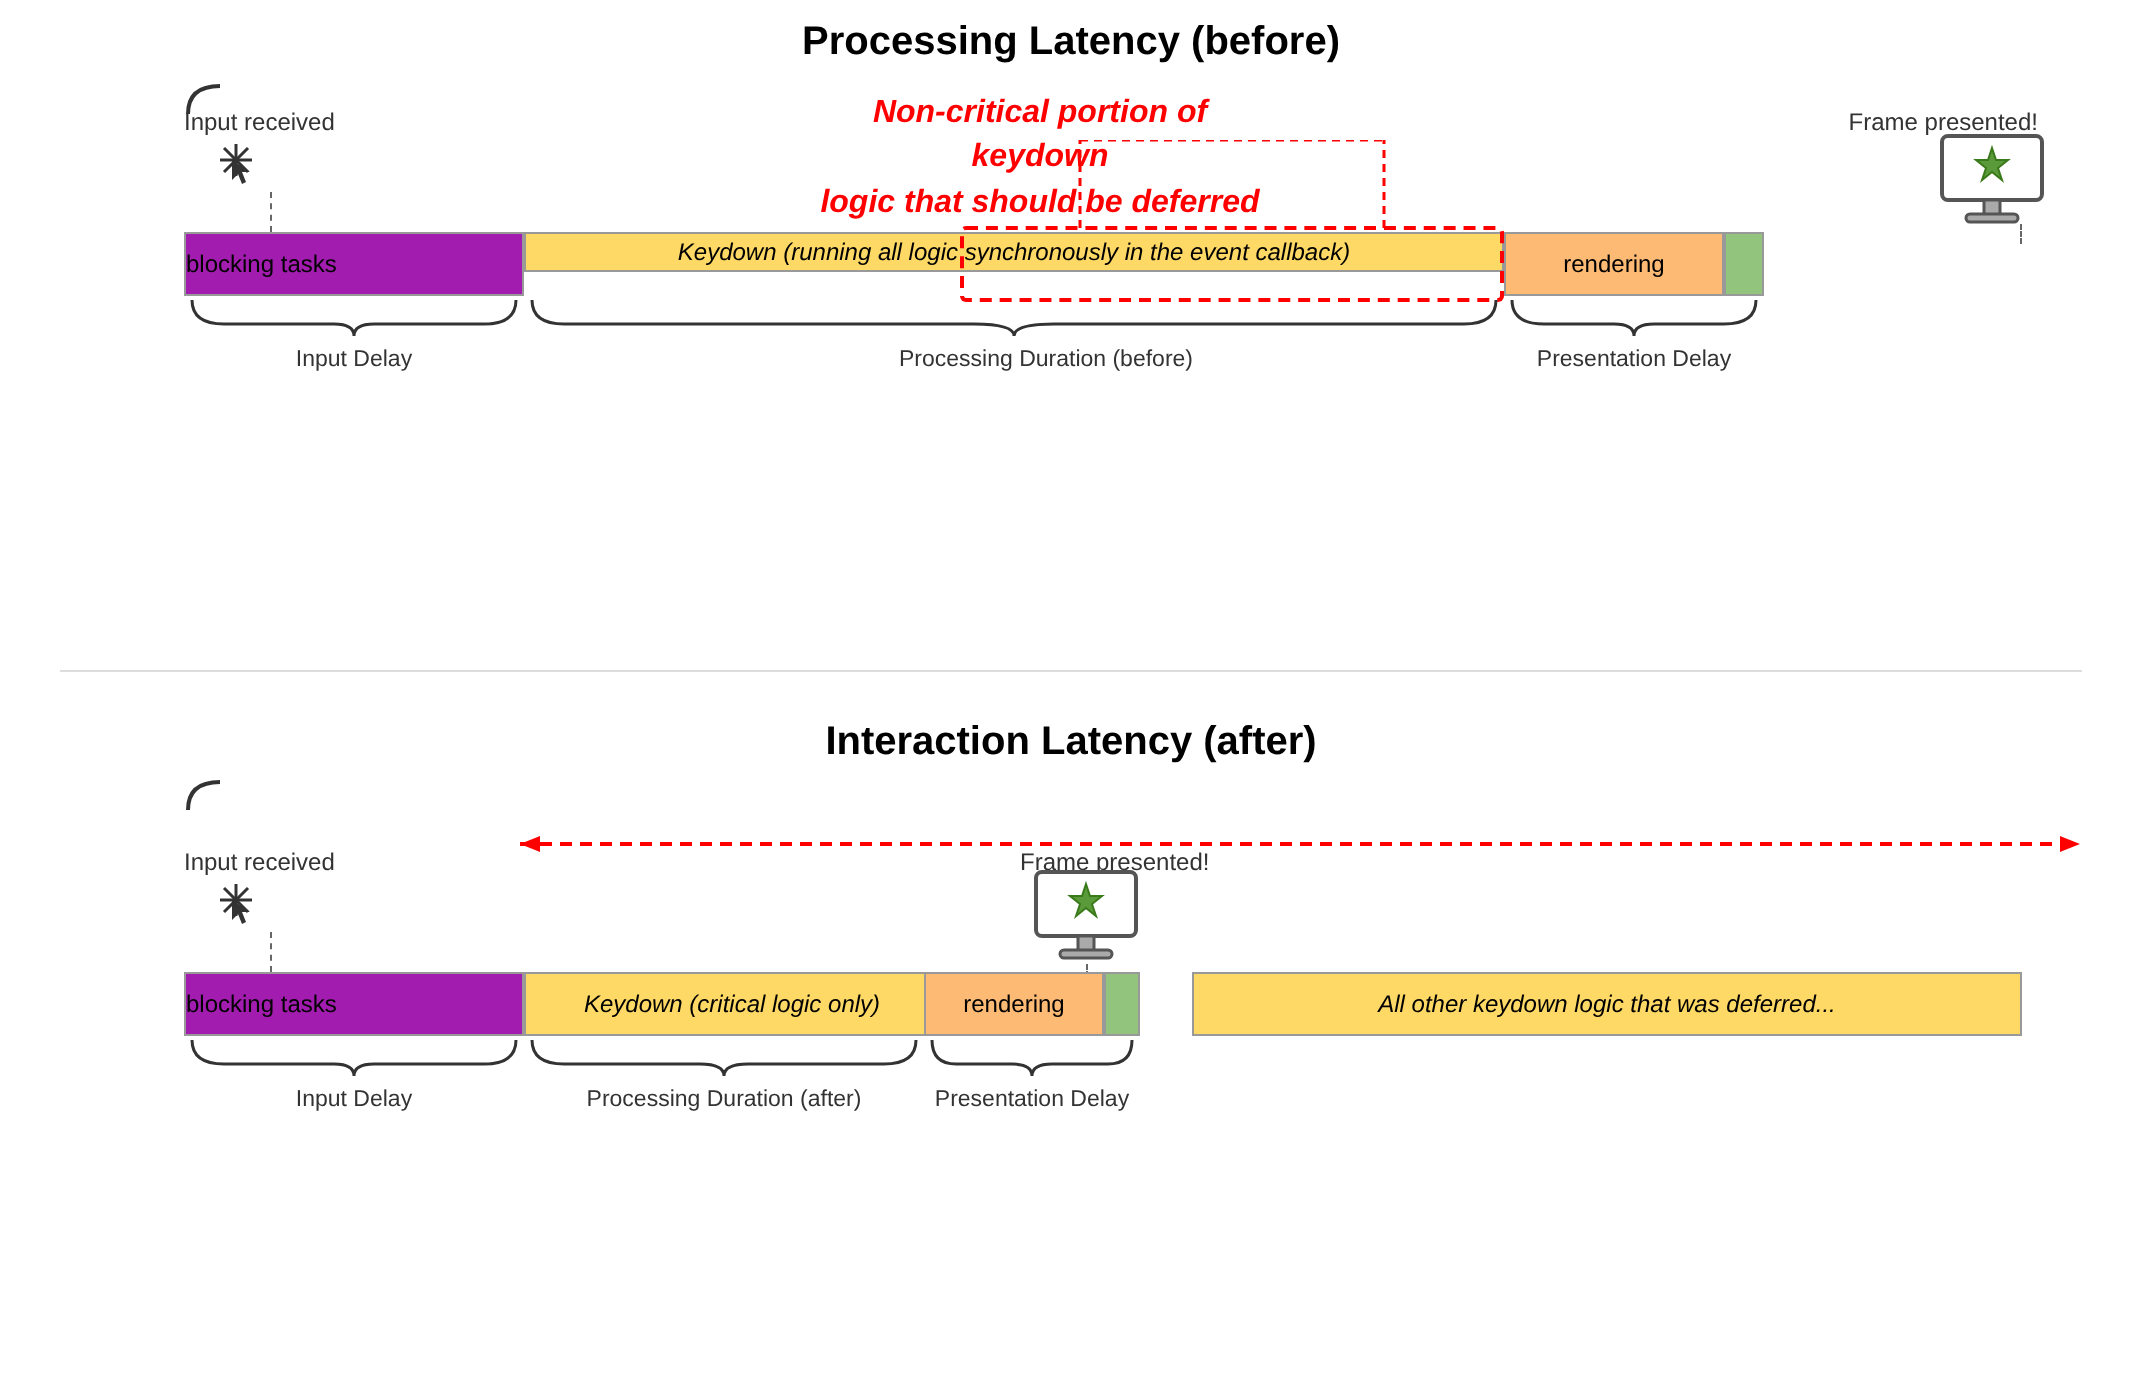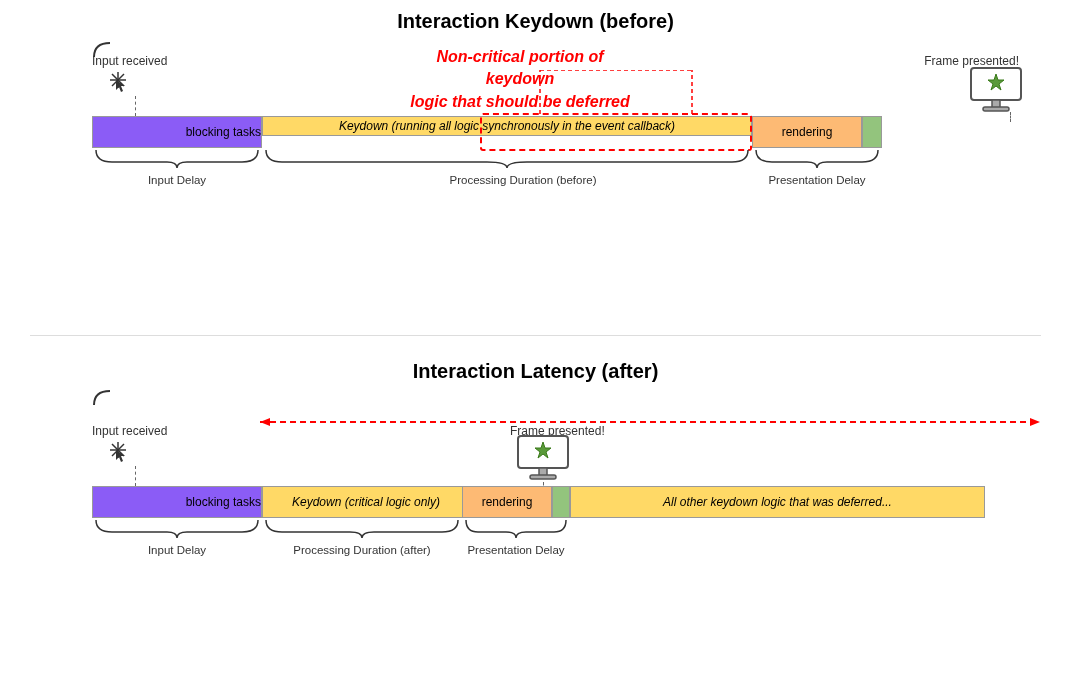--- a/index.html
+++ b/index.html
@@ -28,26 +28,26 @@
     }
 
     .section-title {
       text-align: center;
       font-size: 20px;
       font-weight: bold;
       margin-bottom: 6px;
     }
 
     .bar-blocking {
-      background: #8b5cf6;
-      border: 1.5px solid #999;
-      height: 32px;
-      display: flex;
-      align-items: center;
-      justify-content: flex-end;
+      background: #a21caf;
+      border: 1.5px solid #999;
+      height: 32px;
+      display: flex;
+      align-items: center;
+      justify-content: flex-start;
       font-size: 12px;
       flex-shrink: 0;
     }
 
     .bar-keydown {
       background: #ffd966;
       border: 1.5px solid #999;
       height: 32px;
       display: flex;
       align-items: center;
@@ -81,36 +81,37 @@
       background: #ffd966;
       border: 1.5px solid #999;
       height: 32px;
       display: flex;
       align-items: center;
       justify-content: center;
       font-size: 12px;
       font-style: italic;
       flex-shrink: 0;
       padding: 0 6px;
+      margin-left: 26px;
     }
 
     
     .monitor-svg {
       width: 58px;
       height: 48px;
     }
   </style>
 </head>
 <body>
 
 <div class="diagram-container">
 
   <div class="section-top">
 
-    <div class="section-title">Interaction Keydown (before)</div>
+    <div class="section-title">Processing Latency (before)</div>
 
     <div style="position:relative; height:22px; margin:2px 60px 0 60px;">
       <svg width="100%" height="22" style="display:block;">
         <path d="M 4,18 Q 4,4 20,4 L calc(50% - 6),4 Q 50%,4 50%,10 Q 50%,4 calc(50% + 6),4 L calc(100% - 20),4 Q calc(100% - 4),4 calc(100% - 4),18" fill="none" stroke="#333" stroke-width="2"></path>
       </svg>
 
     </div>
 
     <div style="position:absolute; top:44px; left:62px; font-size:12px; color:#333;">Input received</div>
 

